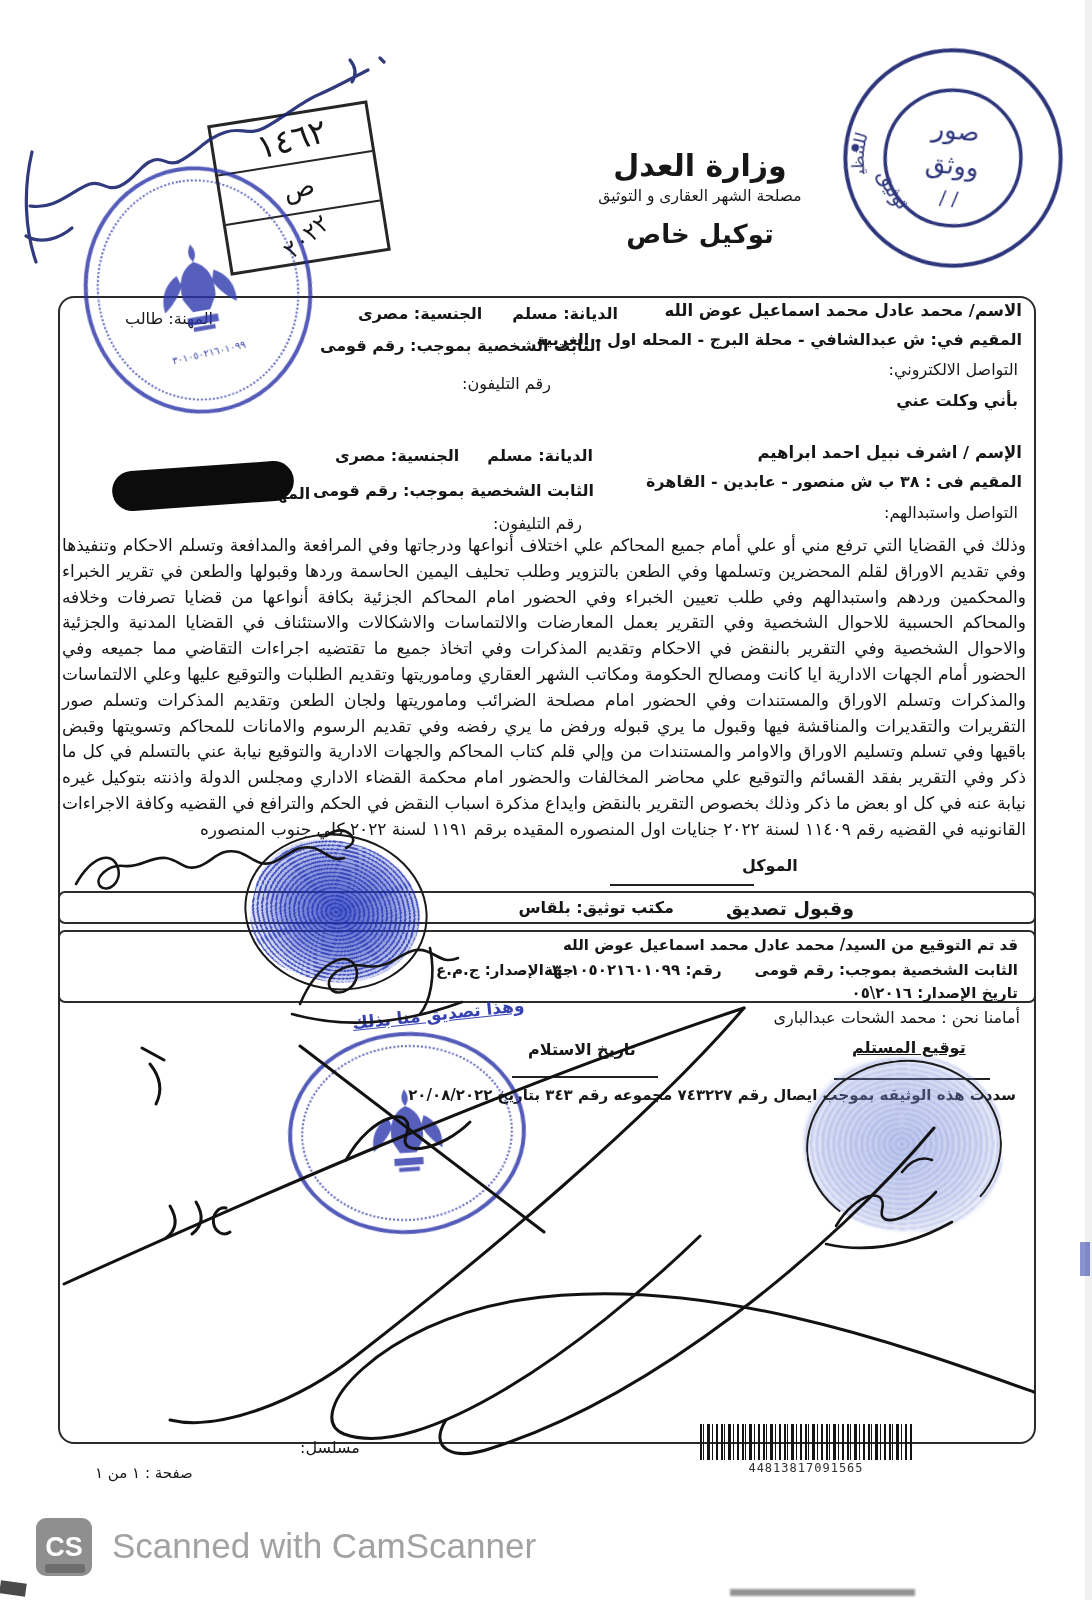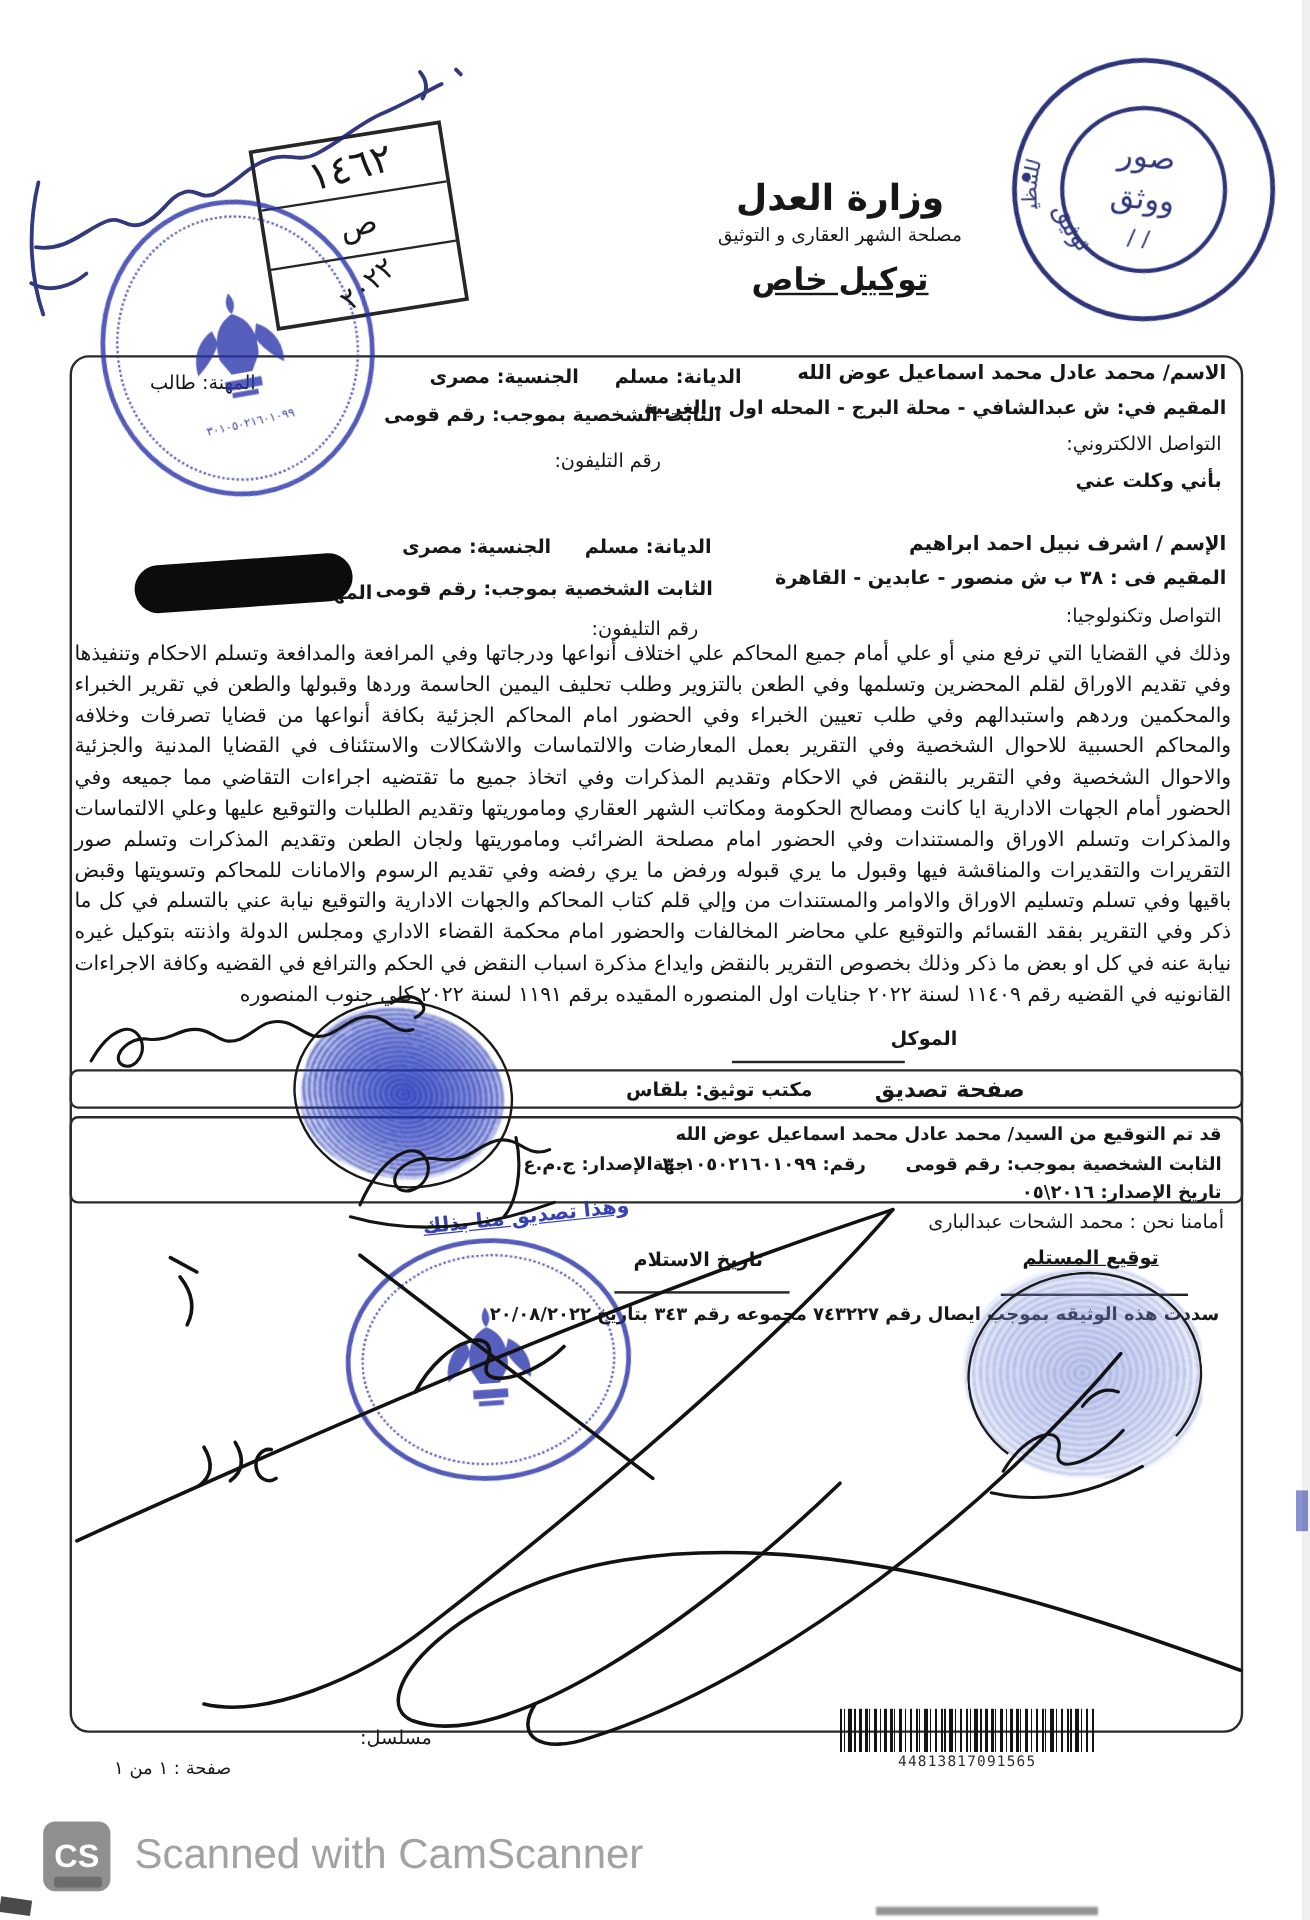--- a/index.html
+++ b/index.html
@@ -13,21 +13,21 @@
     direction: rtl;
     color: #171717;
     overflow: hidden;
   }
   .abs { position: absolute; white-space: nowrap; }
 
   
   .hdr { position:absolute; left:555px; top:148px; width:290px; text-align:center; }
   .hdr .ministry { font-size:30px; font-weight:bold; letter-spacing:1px; }
   .hdr .authority { font-size:15.5px; font-weight:normal; margin-top:4px; }
-  .hdr .doctype { font-size:26px; font-weight:bold; text-decoration:underline; margin-top:14px; }
+  .hdr .doctype { font-size:26px; font-weight:bold; margin-top:14px; }
 
   
   .frame {
     position:absolute; left:58px; top:296px; width:978px; height:1148px;
     border:2.5px solid #2b2b2b; border-radius:16px;
   }
   .strip1 {
     position:absolute; left:58px; top:891px; width:978px; height:33px;
     border:2.2px solid #2b2b2b; border-radius:7px;
     display:flex; align-items:center; padding-right:180px; gap:52px;
@@ -226,30 +226,30 @@
 
   <div class="abs txt17 bold" style="right:70px; top:443px;">الإسم / اشرف نبيل احمد ابراهيم</div>
   <div class="abs txt16 bold" style="left:335px; top:446px; display:flex; gap:28px;">
     <span>الديانة: مسلم</span>
     <span>الجنسية: مصرى</span>
   </div>
   <div class="abs txt16 bold" style="left:120px; top:447px;margin-top:37px;">المهنة: المحامى بالنقض</div>
   <div class="redact"></div>
   <div class="abs txt16 bold" style="right:70px; top:472px;">المقيم فى : ٣٨ ب ش منصور  - عابدين - القاهرة</div>
   <div class="abs txt16 bold" style="left:313px; top:481px;">الثابت الشخصية بموجب:  رقم قومى</div>
-  <div class="abs txt16" style="right:74px; top:503px;">التواصل وتكنولوجيا:</div>
+  <div class="abs txt16" style="right:74px; top:503px;">التواصل واستبدالهم:</div>
   <div class="abs txt16" style="left:493px; top:514px;">رقم التليفون:</div>
 
   <div class="bodytext">وذلك في القضايا التي ترفع مني أو علي أمام جميع المحاكم علي اختلاف أنواعها ودرجاتها وفي المرافعة والمدافعة وتسلم الاحكام وتنفيذها وفي تقديم الاوراق لقلم المحضرين وتسلمها وفي  الطعن بالتزوير وطلب تحليف اليمين الحاسمة وردها وقبولها والطعن في تقرير الخبراء والمحكمين وردهم واستبدالهم وفي طلب تعيين الخبراء وفي الحضور امام المحاكم الجزئية بكافة أنواعها من قضايا تصرفات وخلافه والمحاكم الحسبية للاحوال الشخصية وفي التقرير بعمل المعارضات والالتماسات والاشكالات والاستئناف في القضايا المدنية والجزئية والاحوال الشخصية وفي التقرير بالنقض في الاحكام وتقديم المذكرات وفي اتخاذ جميع ما تقتضيه اجراءات التقاضي مما جميعه وفي الحضور أمام الجهات الادارية ايا كانت ومصالح الحكومة ومكاتب الشهر العقاري وماموريتها وتقديم الطلبات والتوقيع عليها وعلي الالتماسات والمذكرات وتسلم الاوراق والمستندات  وفي الحضور امام مصلحة الضرائب وماموريتها ولجان الطعن وتقديم المذكرات وتسلم صور التقريرات والتقديرات والمناقشة فيها وقبول ما يري قبوله ورفض ما يري رفضه وفي تقديم الرسوم والامانات للمحاكم وتسويتها وقبض باقيها وفي  تسلم وتسليم الاوراق والاوامر والمستندات  من وإلي قلم كتاب المحاكم والجهات الادارية والتوقيع نيابة عني بالتسلم في كل ما ذكر وفي التقرير بفقد القسائم والتوقيع علي محاضر المخالفات والحضور امام محكمة القضاء الاداري ومجلس الدولة واذنته بتوكيل غيره نيابة عنه في كل او بعض ما ذكر وذلك بخصوص التقرير بالنقض وايداع مذكرة اسباب النقض في الحكم والترافع في القضيه  وكافة الاجراءات القانونيه في القضيه رقم ١١٤٠٩ لسنة ٢٠٢٢ جنايات اول المنصوره المقيده برقم ١١٩١ لسنة ٢٠٢٢ كلي جنوب المنصوره</div>
 
   <div class="abs txt16 bold" style="left:742px; top:856px;">الموكل</div>
   <div class="abs" style="left:610px; top:884px; width:144px; border-bottom:2.4px solid #222;"></div>
 
   <div class="strip1">
-    <span class="t1">صفحة تصديق</span>
+    <span class="t1">وقبول تصديق</span>
     <span class="t2">مكتب توثيق:  بلقاس</span>
   </div>
 
   <div class="box2"></div>
   <div class="abs txt15 bold" style="right:74px; top:936px;">قد تم التوقيع من السيد/ محمد عادل محمد اسماعيل عوض الله</div>
   <div class="abs txt15 bold" style="right:74px; top:961px;">الثابت الشخصية بموجب: رقم قومى</div>
   <div class="abs txt15 bold" style="left:552px; top:961px;">رقم:  ٣٠١٠٥٠٢١٦٠١٠٩٩</div>
   <div class="abs txt15 bold" style="left:436px; top:961px;">جهةالإصدار: ج.م.ع</div>
   <div class="abs txt15 bold" style="right:74px; top:984px;">تاريخ الإصدار:  ٢٠١٦\٠٥</div>
 

